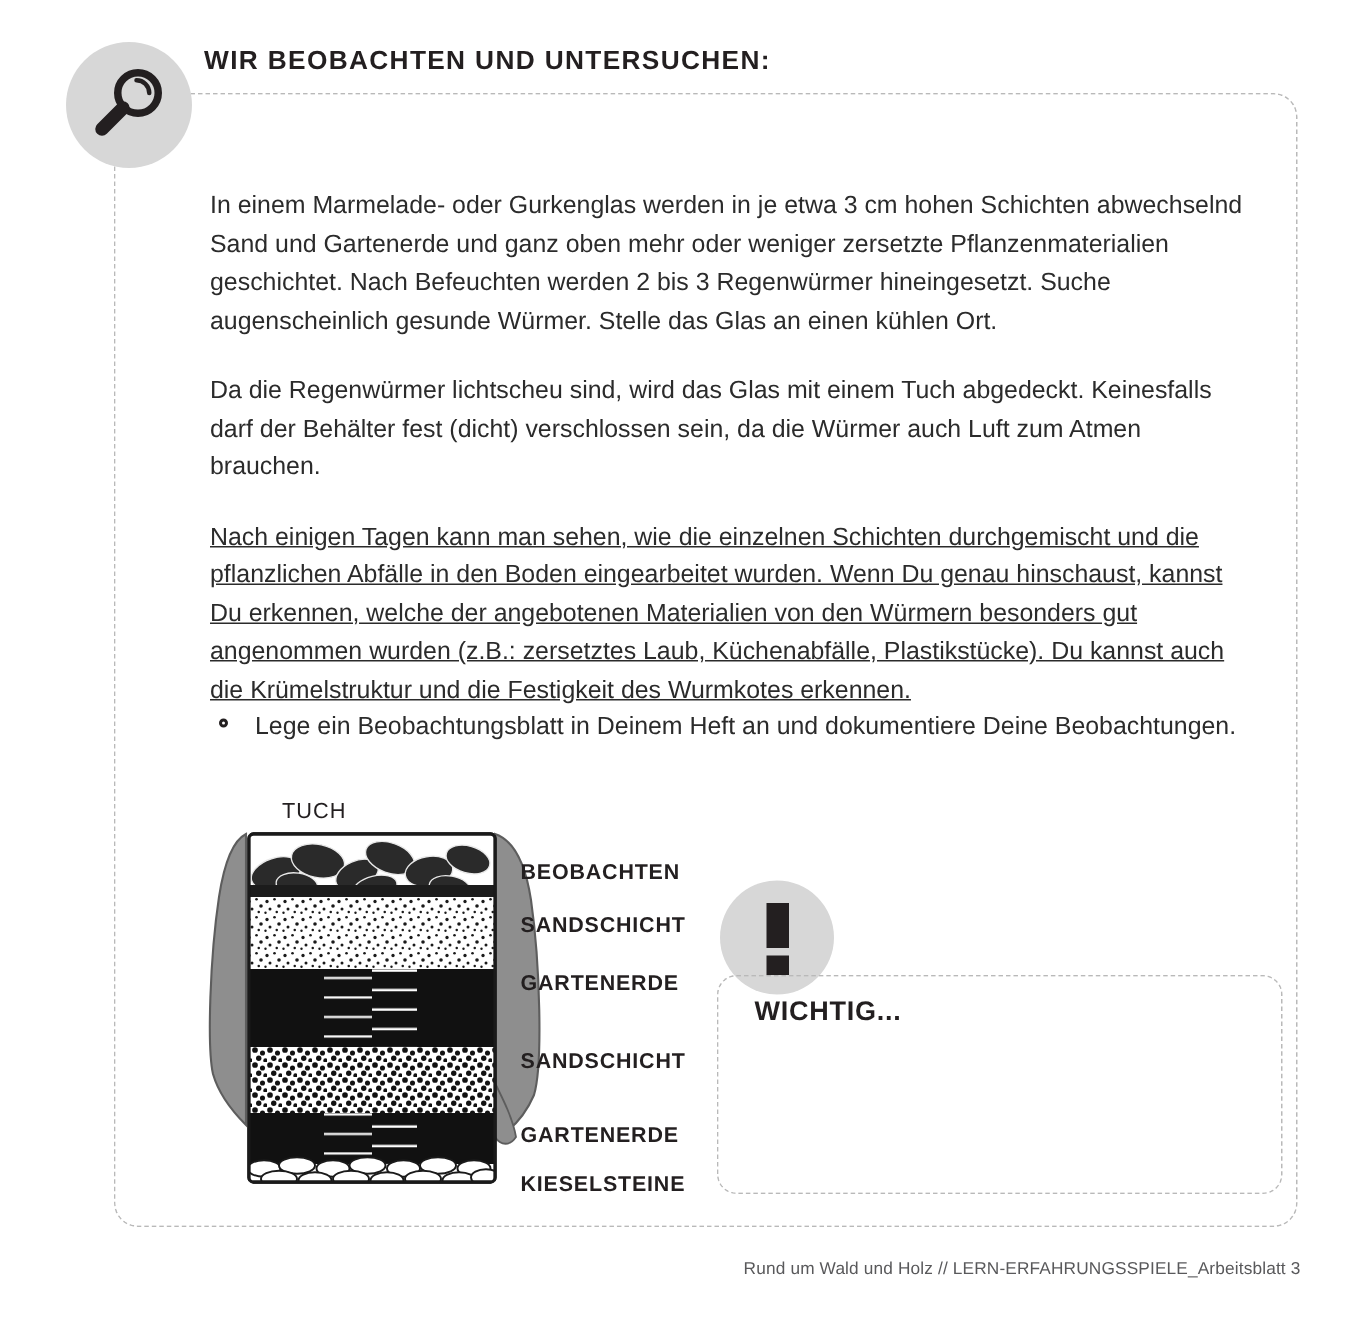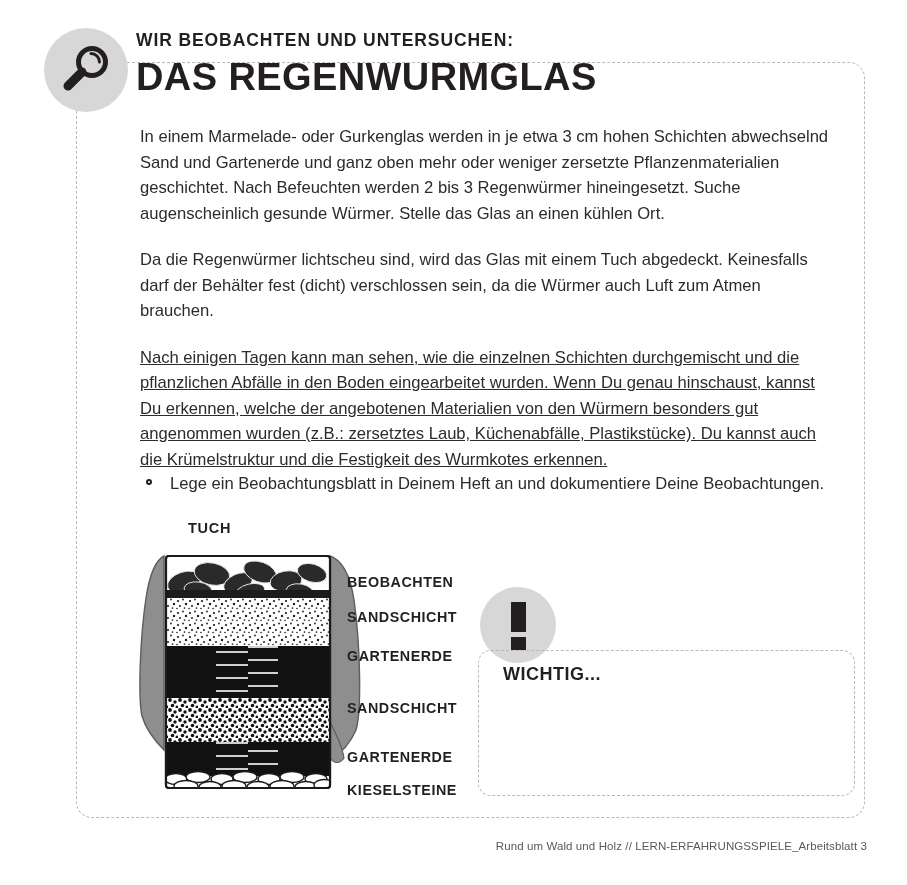--- a/index.html
+++ b/index.html
@@ -109,23 +109,23 @@
   #jar-figure {
     position: absolute;
     left: 128px;
     top: 518px;
     width: 340px;
     height: 290px;
   }
   #tuch-label {
     position: absolute;
     left: 60px;
-    top: 2px;
+    top: 15px;
     font-size: 14.5px;
-    font-weight: bold;
+    font-weight: normal;
     letter-spacing: 0.7px;
     color: #231f20;
   }
   #jar-svg { position: absolute; left: 0; top: 20px; }
 
   .layer-label {
     position: absolute;
     font-size: 14.3px;
     font-weight: bold;
     letter-spacing: 0.55px;
@@ -209,21 +209,20 @@
   <div id="magnifier-badge">
     <svg width="56" height="56" viewBox="0 0 56 56" aria-hidden="true">
       <circle cx="34" cy="20" r="13.5" fill="none" stroke="#231f20" stroke-width="5"></circle>
       <path d="M33 11.5 a8.5 8.5 0 0 1 8.5 8.5" fill="none" stroke="#231f20" stroke-width="3" stroke-linecap="round"></path>
       <line x1="24" y1="30" x2="10" y2="44" stroke="#231f20" stroke-width="9" stroke-linecap="round"></line>
     </svg>
   </div>
 
   <div id="header-text">
     <div id="kicker">WIR BEOBACHTEN UND UNTERSUCHEN:</div>
-    <div id="main-title">DAS REGENWURMGLAS</div>
   </div>
 </div>
 
 <div id="content">
 
   <p class="para">In einem Marmelade- oder Gurkenglas werden in je etwa 3 cm hohen Schichten abwechselnd Sand und Gartenerde und ganz oben mehr oder weniger zersetzte Pflanzenmaterialien geschichtet. Nach Befeuchten werden 2 bis 3 Regenwürmer hineingesetzt. Suche augenscheinlich gesunde Würmer. Stelle das Glas an einen kühlen Ort.</p>
 
   <p class="para">Da die Regenwürmer lichtscheu sind, wird das Glas mit einem Tuch abgedeckt. Keinesfalls darf der Behälter fest (dicht) verschlossen sein, da die Würmer auch Luft zum Atmen brauchen.</p>
 
   <p class="para">Nach einigen Tagen kann man sehen, wie die einzelnen Schichten durchgemischt und die pflanzlichen Abfälle in den Boden eingearbeitet wurden. Wenn Du genau hinschaust, kannst Du erkennen, welche der angebotenen Materialien von den Würmern besonders gut angenommen wurden (z.B.: zersetztes Laub, Küchenabfälle, Plastikstücke). Du kannst auch die Krümelstruktur und die Festigkeit des Wurmkotes erkennen.</p>

